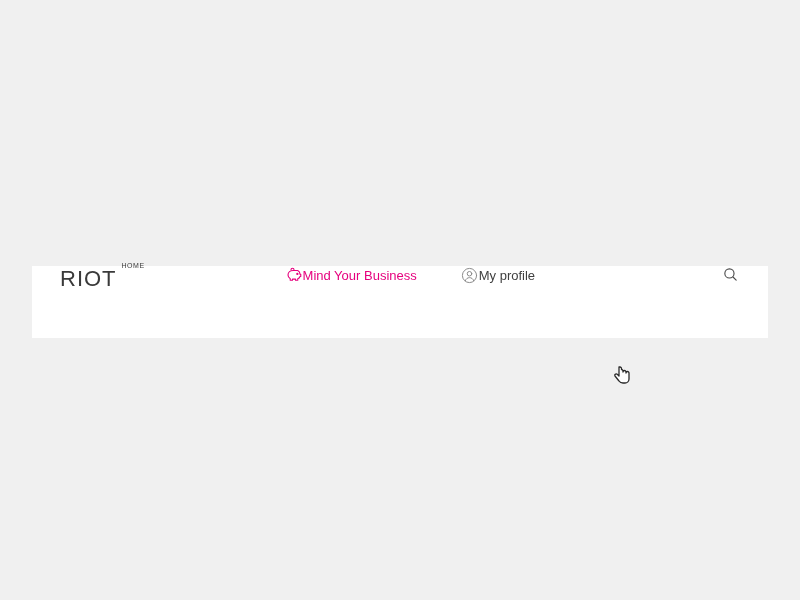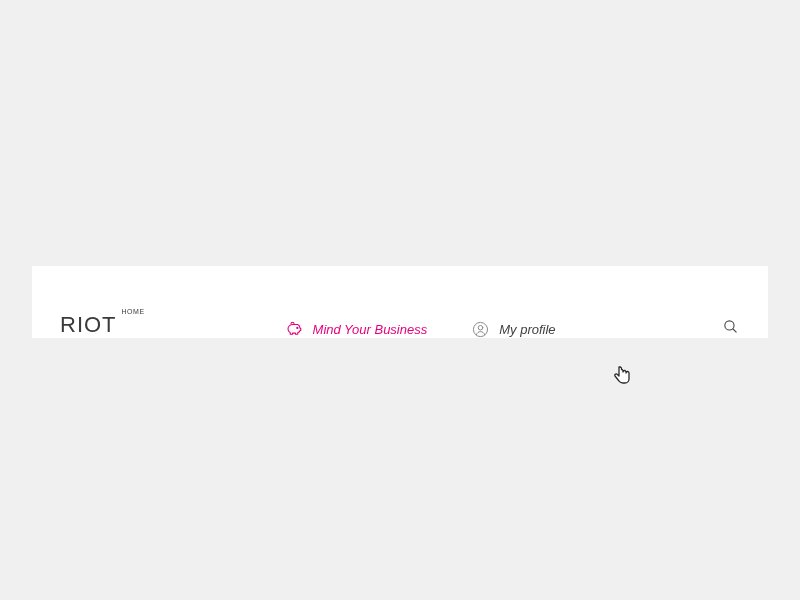--- a/index.html
+++ b/index.html
@@ -16,21 +16,21 @@
       overflow: hidden;
     }
     .navbar {
       position: absolute;
       top: 266px;
       left: 32px;
       width: 736px;
       height: 72px;
       background: #ffffff;
       display: flex;
-      align-items: flex-end;
+      align-items: flex-start;
       padding: 0 28px;
     }
     .logo-wrap {
       position: relative;
       display: flex;
       align-items: center;
       cursor: pointer;
     }
     .logo-text {
       font-size: 22px;
@@ -49,23 +49,21 @@
     }
     .nav-center {
       display: flex;
       align-items: center;
       gap: 44px;
       margin-left: 168px;
     }
     .nav-item {
       display: flex;
       align-items: center;
-      gap: 10px;
       cursor: pointer;
-      font-style: italic;
     }
     .nav-item.active .nav-label {
       color: #e6007e;
     }
     .nav-label {
       font-size: 13px;
       color: #404040;
     }
     .icon-box {
       width: 18px;

